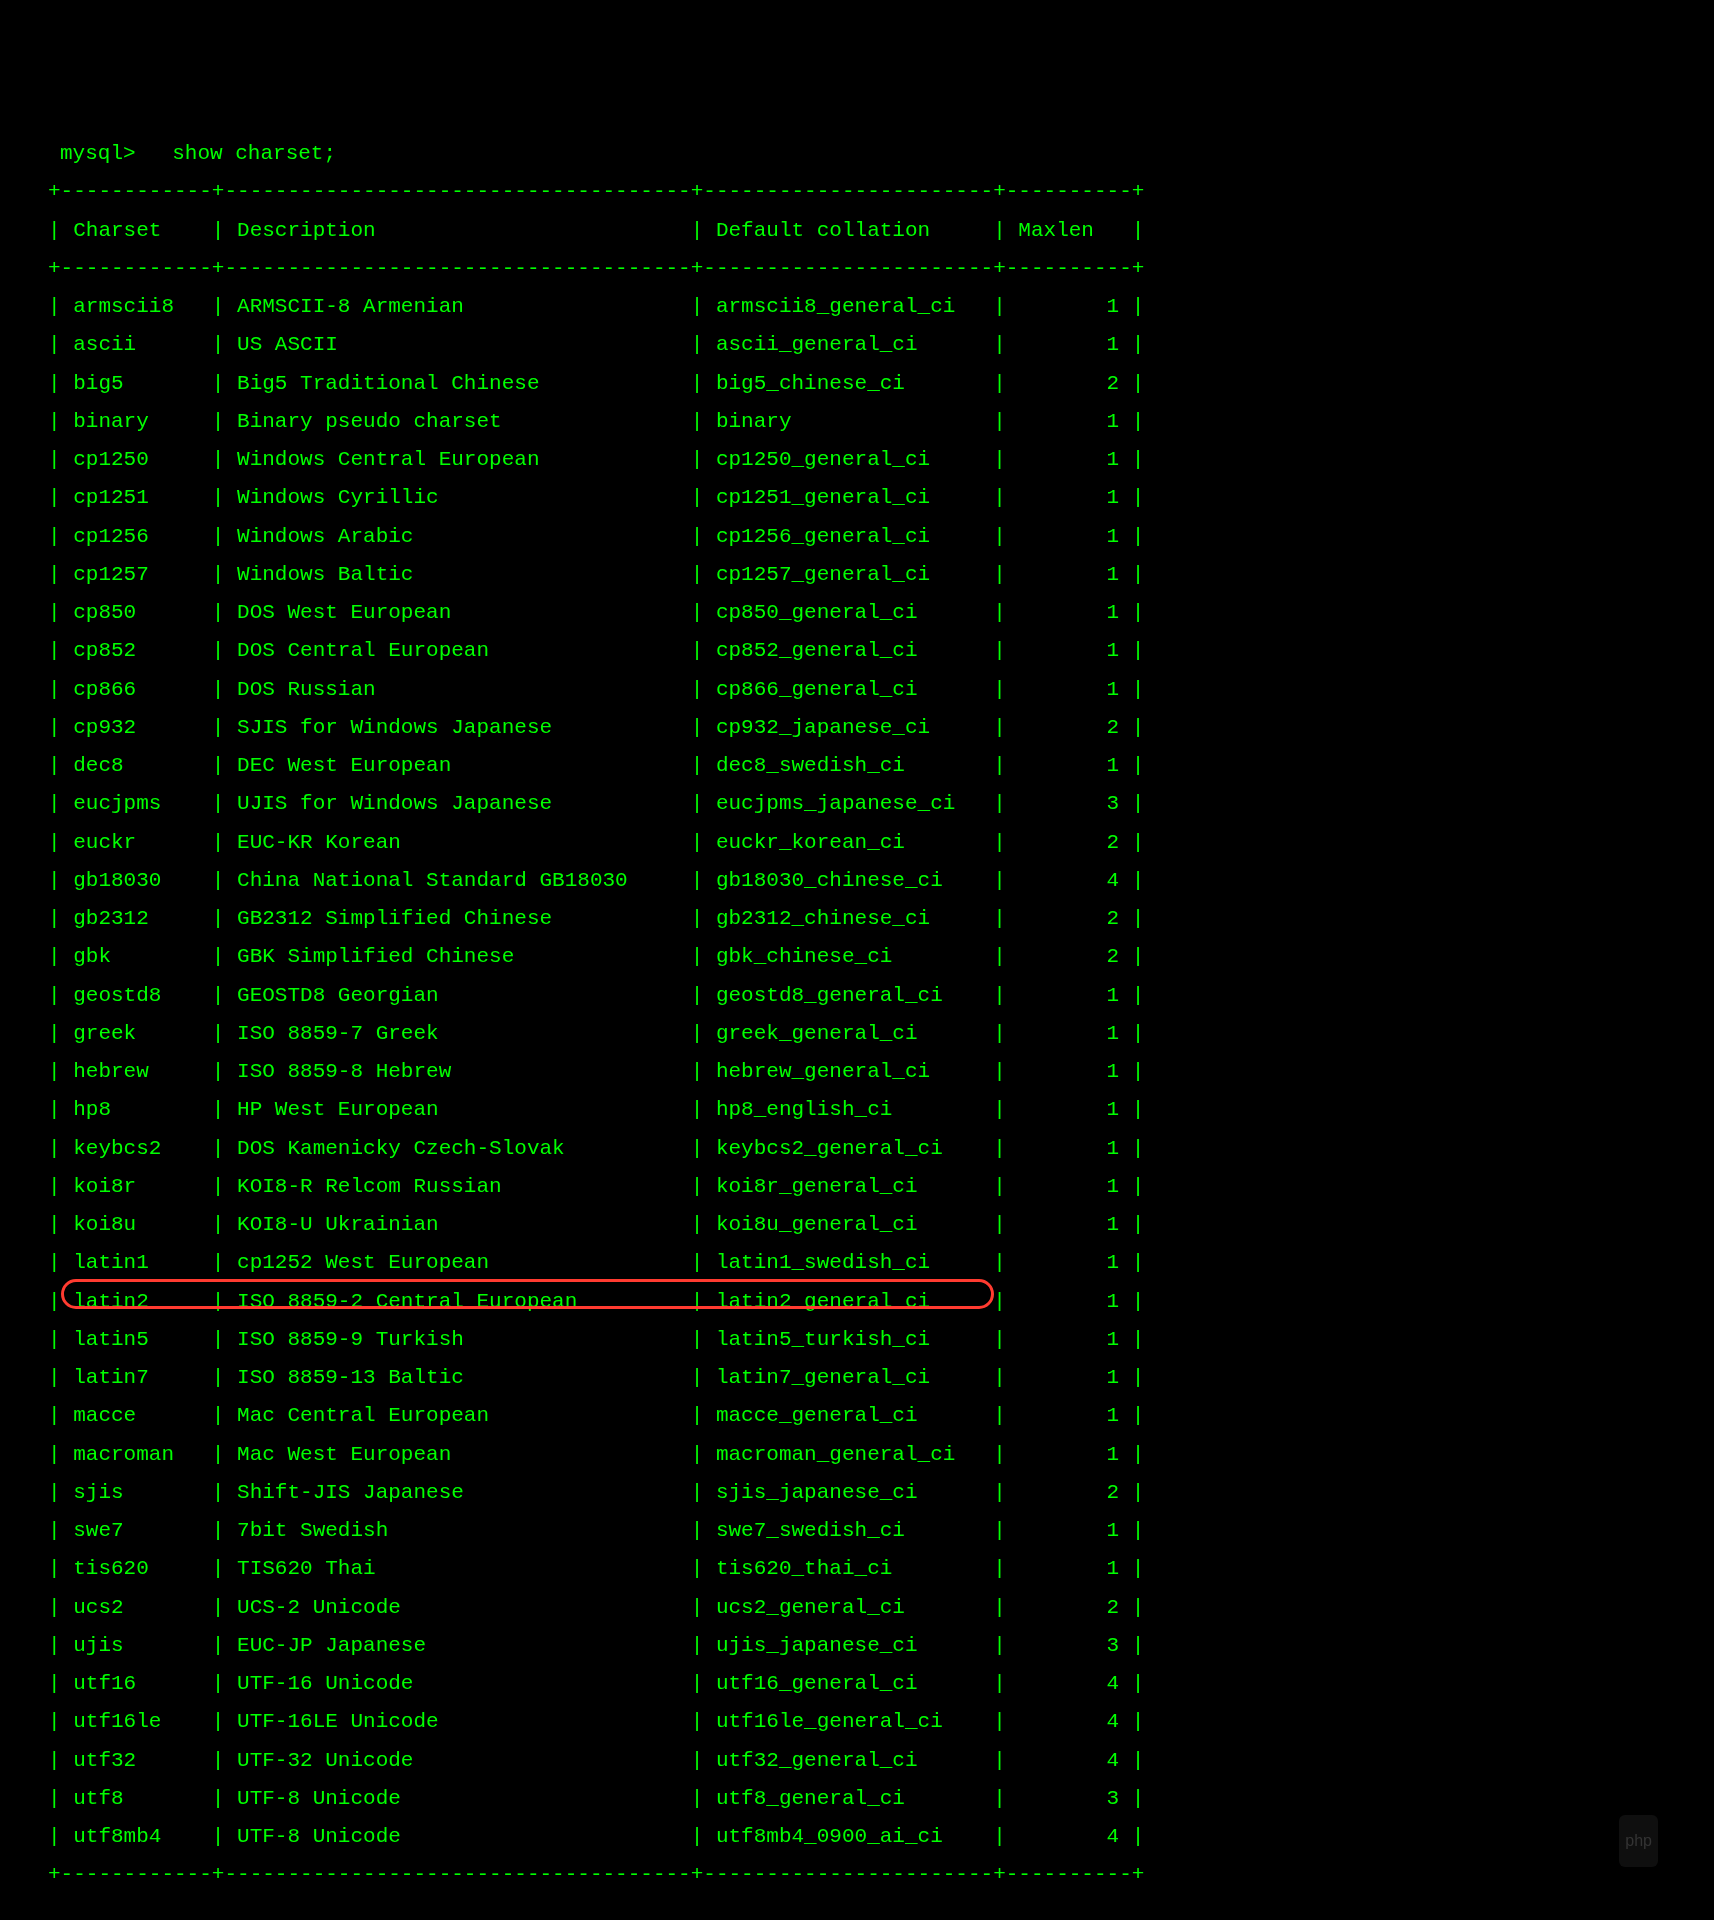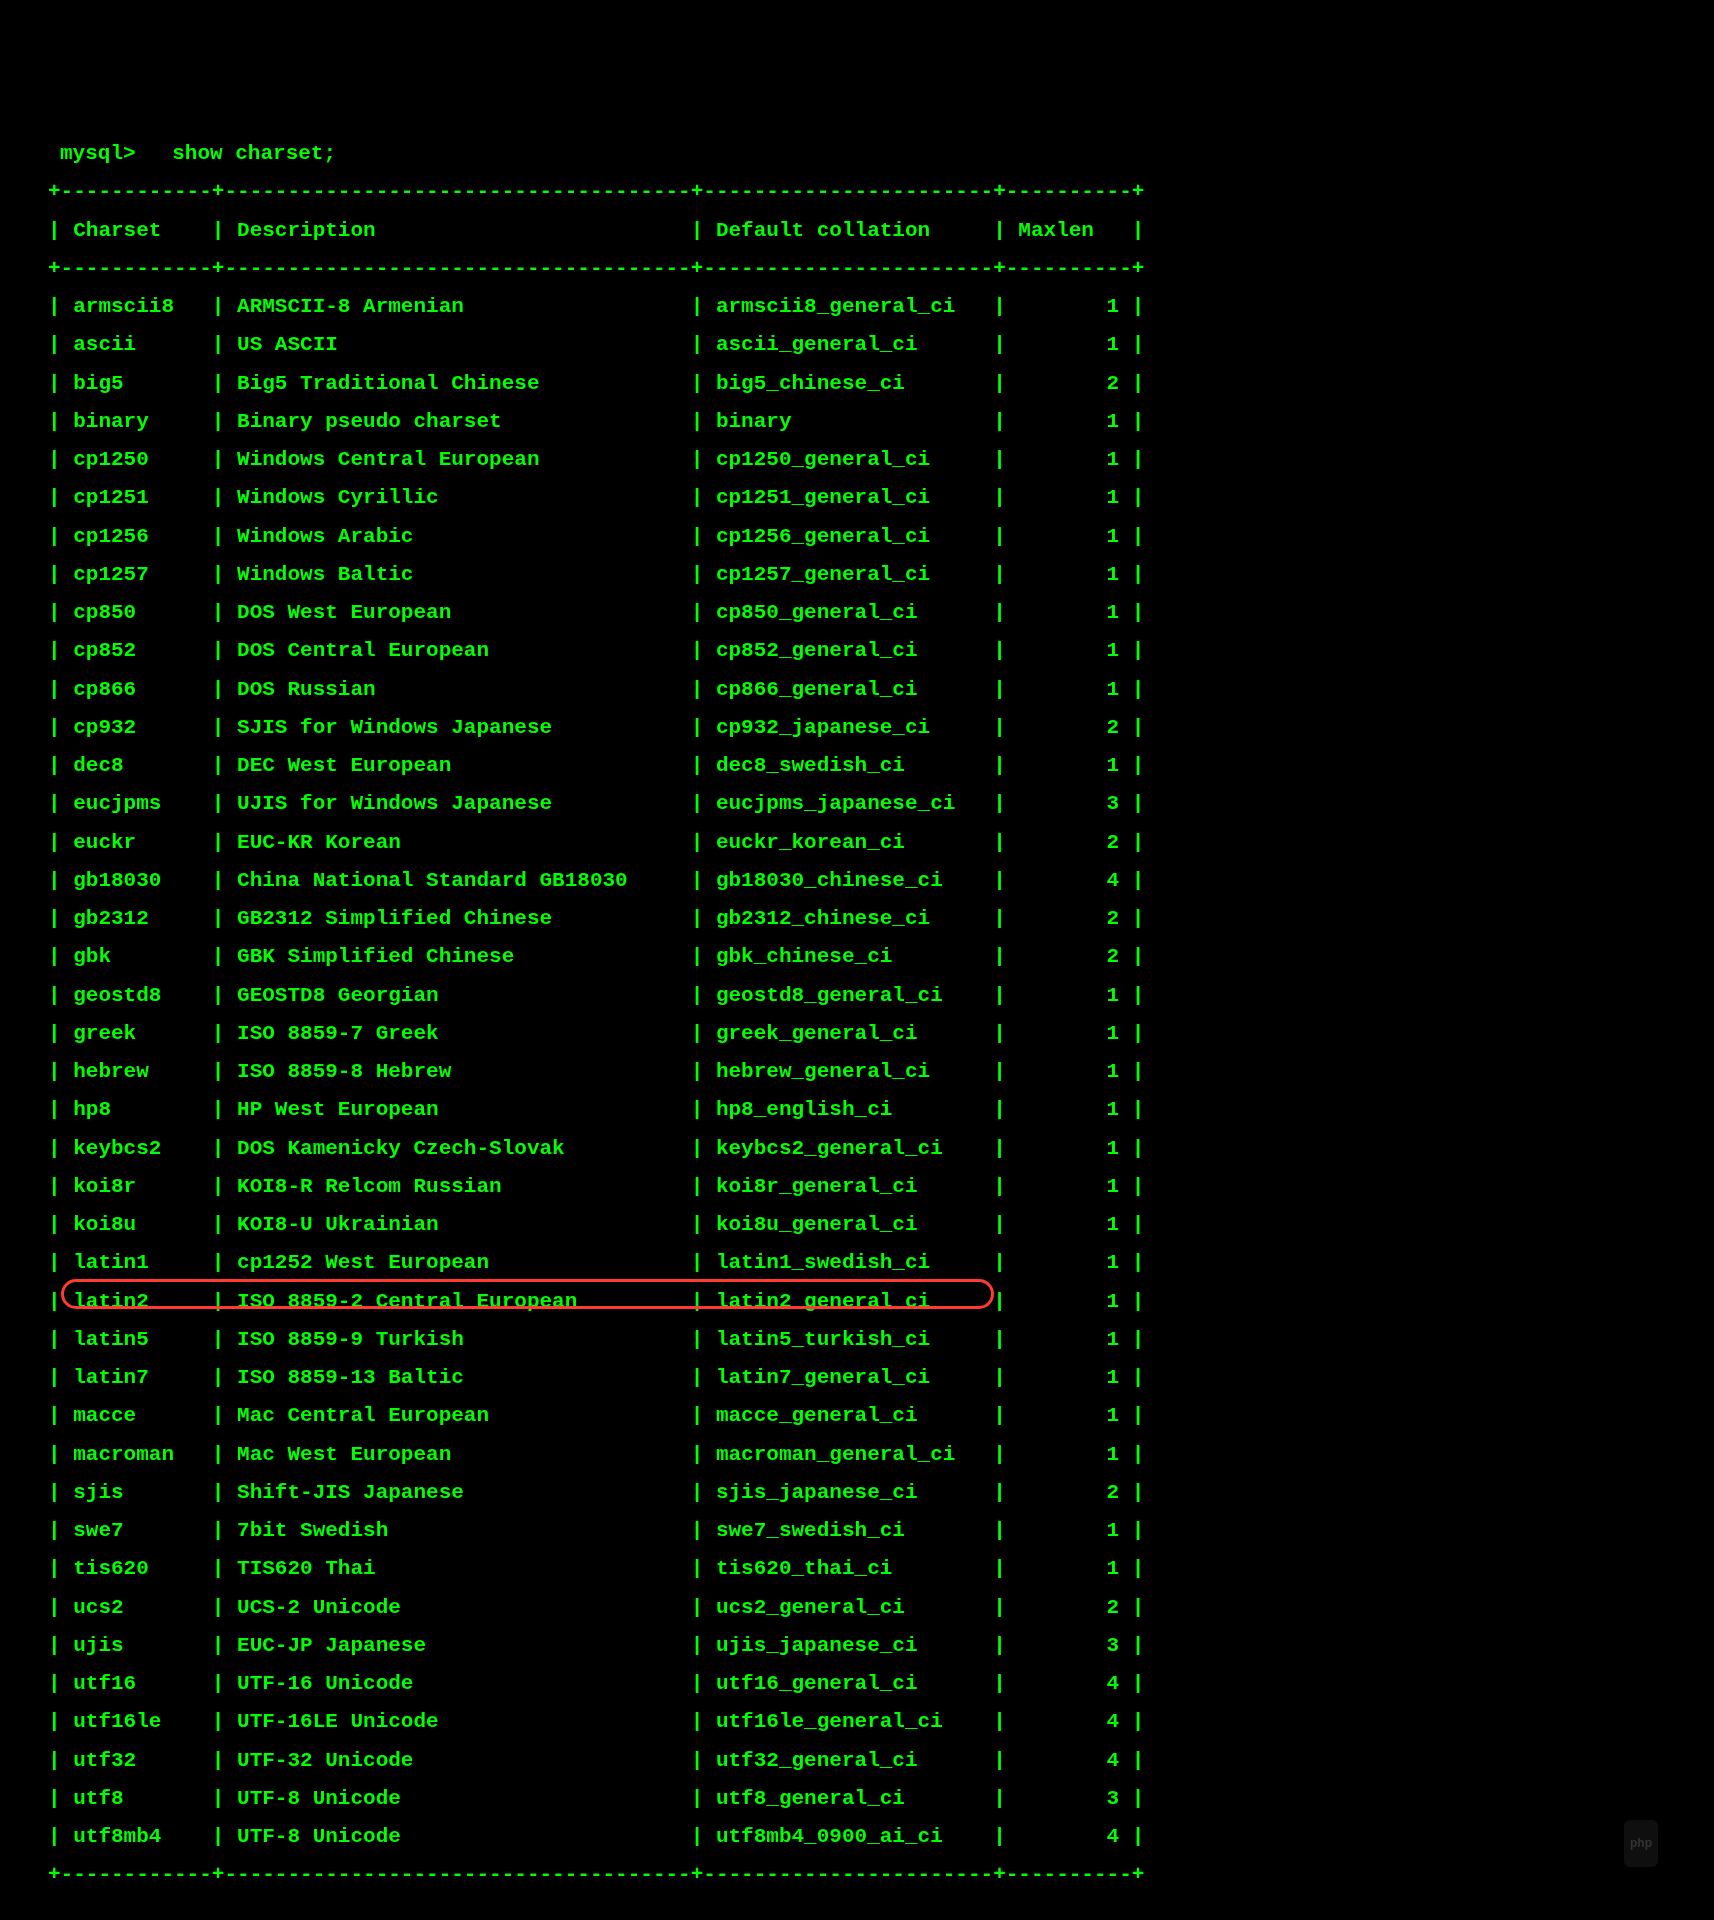--- a/index.html
+++ b/index.html
@@ -1,15 +1,15 @@
 <!DOCTYPE html>
 <html><head>
 <meta charset="utf-8">
 <style>
-  * { margin: 12px; padding: 0; box-sizing: border-box; font-weight: bold; }
+  * { margin: 12px; padding: 0; box-sizing: border-box; }
   body {
     background: #000;
     color: #00ff00;
     font-family: "Courier New", Courier, monospace;
     font-size: 21px;
     line-height: 1.25;
     white-space: pre;
     padding: 0;
     overflow-x: auto;
   }
@@ -23,21 +23,21 @@
     border-radius: 18px;
     pointer-events: none;
     left: 18px;
     width: 840px;
     height: 32px;
   }
   .watermark {
     position: absolute;
     right: 8px;
     bottom: 10px;
-    font-size: 12px;
+    font-size: 16px;
     color: #555;
     font-family: sans-serif;
     opacity: 0.6;
     background: rgba(255,255,255,0.1);
     padding: 16px 6px;
     border-radius: 6px;
   }
 </style>
 </head>
 <body>

